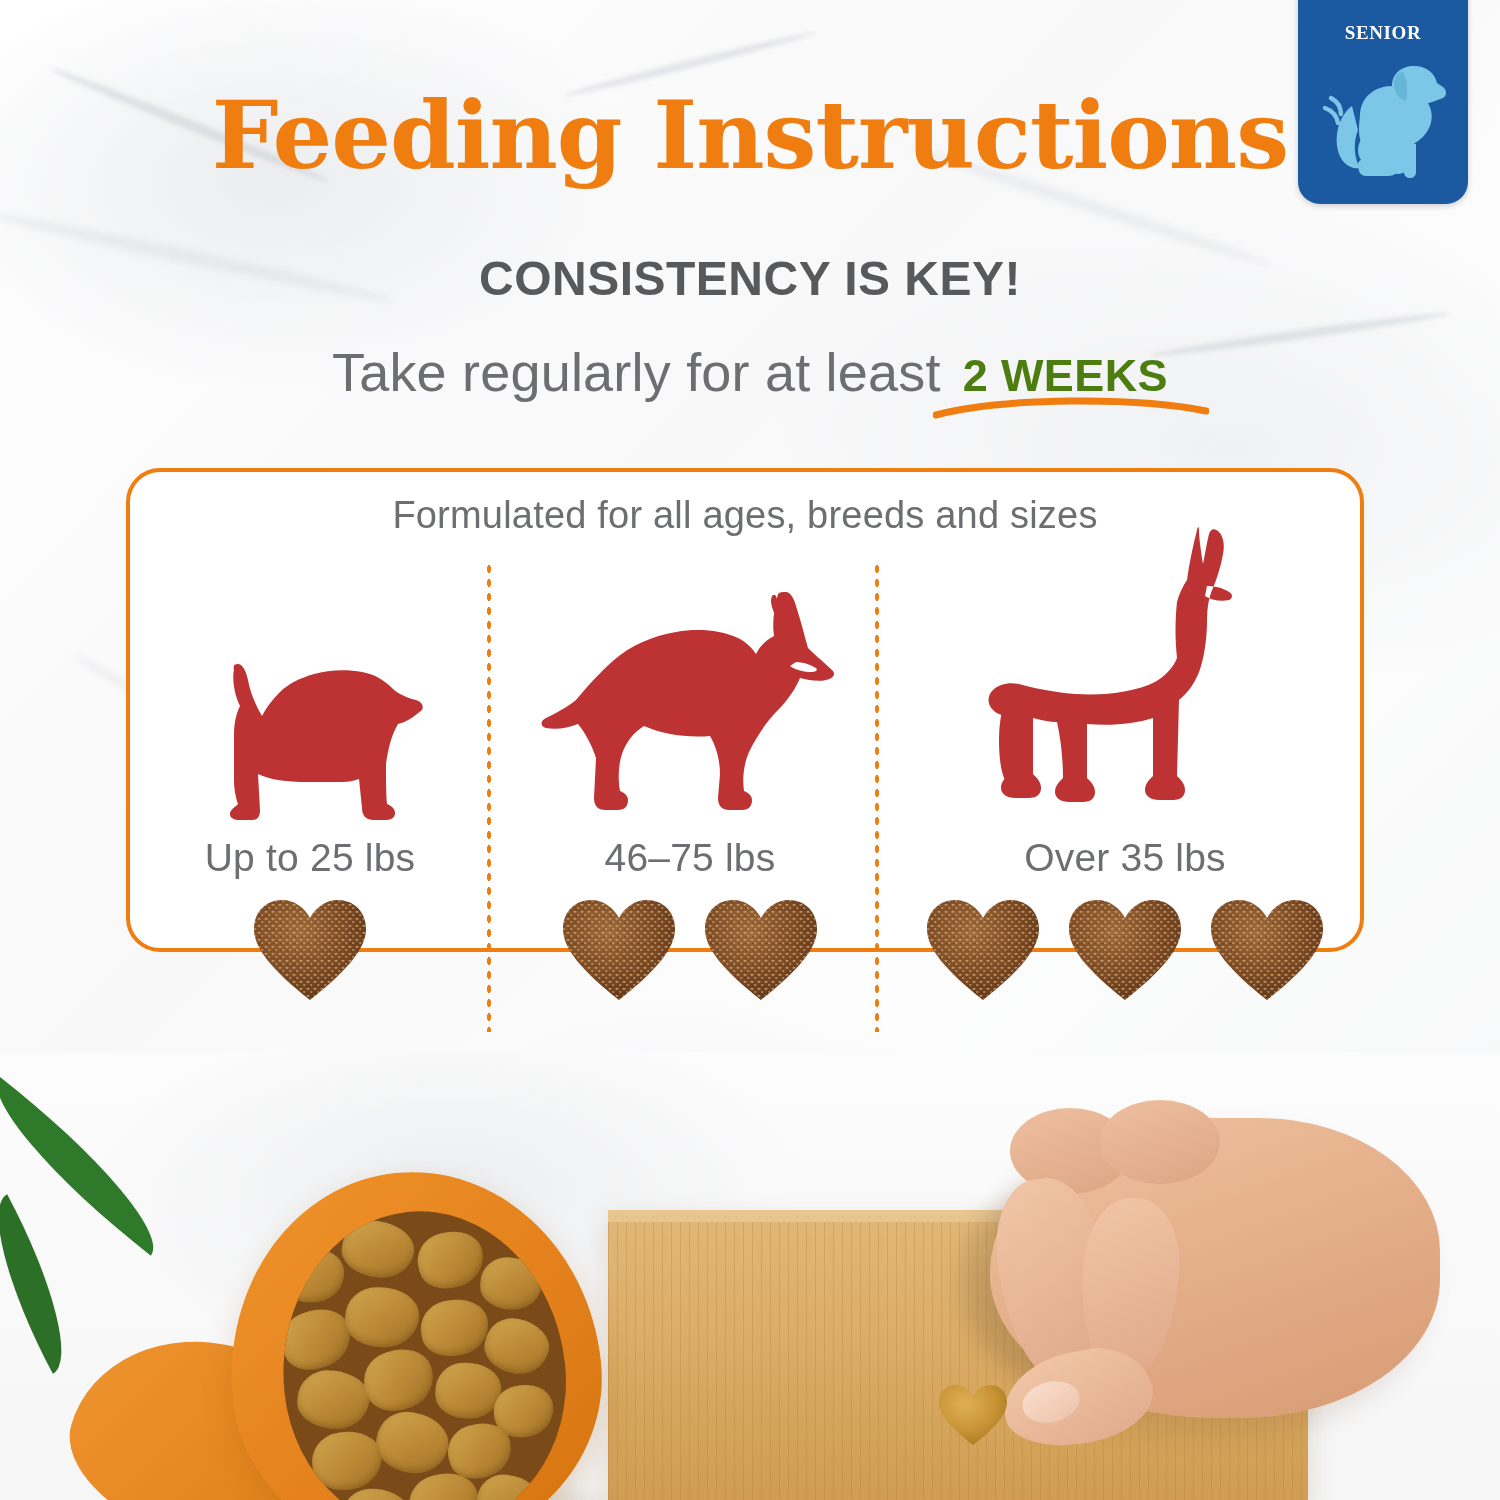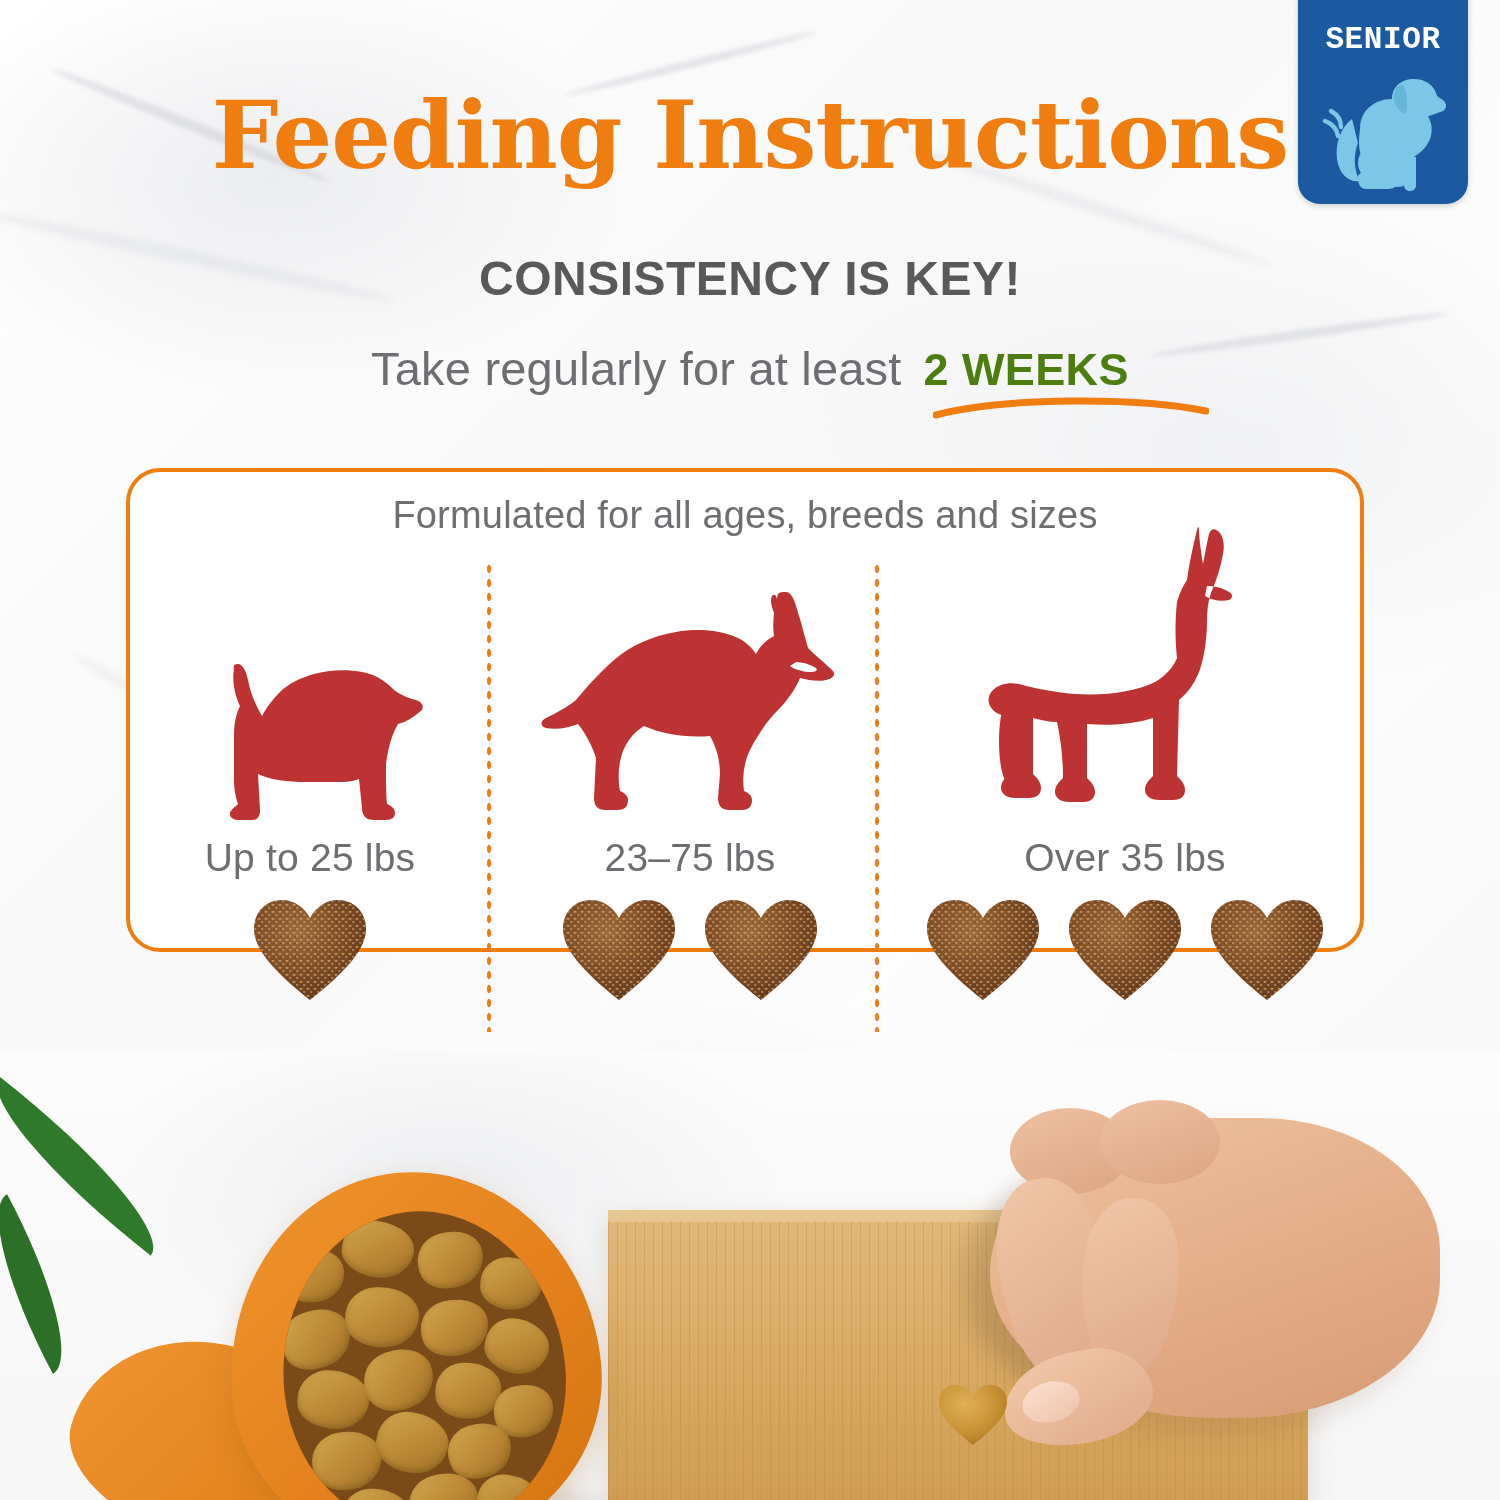--- a/index.html
+++ b/index.html
@@ -23,42 +23,42 @@
 
   
   .badge{
     position:absolute;left:1298px;top:-14px;width:170px;height:218px;
     background:#1b5aa0;border-radius:12px 12px 22px 22px;
     box-shadow:0 2px 6px rgba(0,0,0,.18);
     display:flex;flex-direction:column;align-items:center;
     overflow:hidden;
   }
   .badge-text{
-    color:#ffffff;font-size:31px;font-weight:bold;letter-spacing:.6px;
-    margin-top:36px;font-family:Liberation Mono, monospace;
+    color:#ffffff;font-size:19px;font-weight:bold;letter-spacing:.6px;
+    margin-top:36px;font-family:Liberation Serif, serif;
   }
   .badge-dog{margin-top:2px;}
 
   
   .title{
     position:absolute;left:0;right:0;top:88px;text-align:center;
     color:#ef7d10;font-size:94px;font-weight:bold;
     font-family:"DejaVu Serif", serif;
     letter-spacing:-1px;line-height:1;
   }
   .subtitle{
     position:absolute;left:0;right:0;top:255px;text-align:center;
     color:#58595b;font-size:48px;font-weight:bold;
     letter-spacing:.5px;line-height:1;
   }
   .tagline-wrap{
     position:absolute;left:0;right:0;top:345px;text-align:center;
     line-height:1;white-space:nowrap;
   }
-  .tagline{color:#6d6e71;font-size:47px;letter-spacing:.2px;}
+  .tagline{color:#6d6e71;font-size:54px;letter-spacing:.2px;}
   .tagline-accent{color:#4d7c0f;font-size:45px;font-weight:bold;letter-spacing:.4px;margin-left:22px;}
   .swash{position:absolute;left:933px;top:393px;}
 
   
   .card{
     position:absolute;left:126px;top:468px;width:1238px;height:484px;
     background:#ffffff;border:4px solid #ef7d10;border-radius:34px;
     box-sizing:border-box;
   }
   .card-head{
@@ -261,21 +261,21 @@
               C54 222 58 226 65 226 L78 226 C85 226 88 222 88 216 C88 212 85 209 80 207
               C78 196 78 182 82 170 C86 158 94 148 104 142 C122 150 146 154 170 152
               C176 162 180 176 180 190 L178 214 C178 222 182 226 189 226 L202 226 C209 226 212 222 212 216
               C212 212 209 209 204 207 C202 194 204 178 210 166 C218 150 228 136 238 126
               C248 116 256 104 260 94 C268 96 278 98 286 96 C294 94 296 90 292 86
               C286 80 276 72 268 64 C264 50 260 34 256 22 C254 14 250 8 246 8 C242 8 240 8 238 10 Z
               M256 78 C262 78 270 80 276 84 C278 86 276 88 272 88 C264 88 256 86 250 82 Z"></path>
             <path fill="#bd3334" d="M236 12 C238 18 240 28 240 38 C236 34 232 26 231 18 C231 12 233 9 236 12 Z"></path>
           </svg>
         </div>
-        <div class="size-label">23–75 lbs</div>
+        <div class="size-label">46–75 lbs</div>
         <div class="kibbles">
           <div class="heart">
             <svg width="120" height="108" viewBox="0 0 120 108">
               <path d="M60 104 C22 74 4 52 4 33 C4 15 17 4 32 4 C44 4 54 11 60 22 C66 11 76 4 88 4 C103 4 116 15 116 33 C116 52 98 74 60 104 Z" fill="url(#kg1)"></path>
               <path d="M60 104 C22 74 4 52 4 33 C4 15 17 4 32 4 C44 4 54 11 60 22 C66 11 76 4 88 4 C103 4 116 15 116 33 C116 52 98 74 60 104 Z" fill="url(#kspk)"></path>
             </svg>
           </div>
           <div class="heart">
             <svg width="120" height="108" viewBox="0 0 120 108">
               <path d="M60 104 C22 74 4 52 4 33 C4 15 17 4 32 4 C44 4 54 11 60 22 C66 11 76 4 88 4 C103 4 116 15 116 33 C116 52 98 74 60 104 Z" fill="url(#kg1)"></path>

